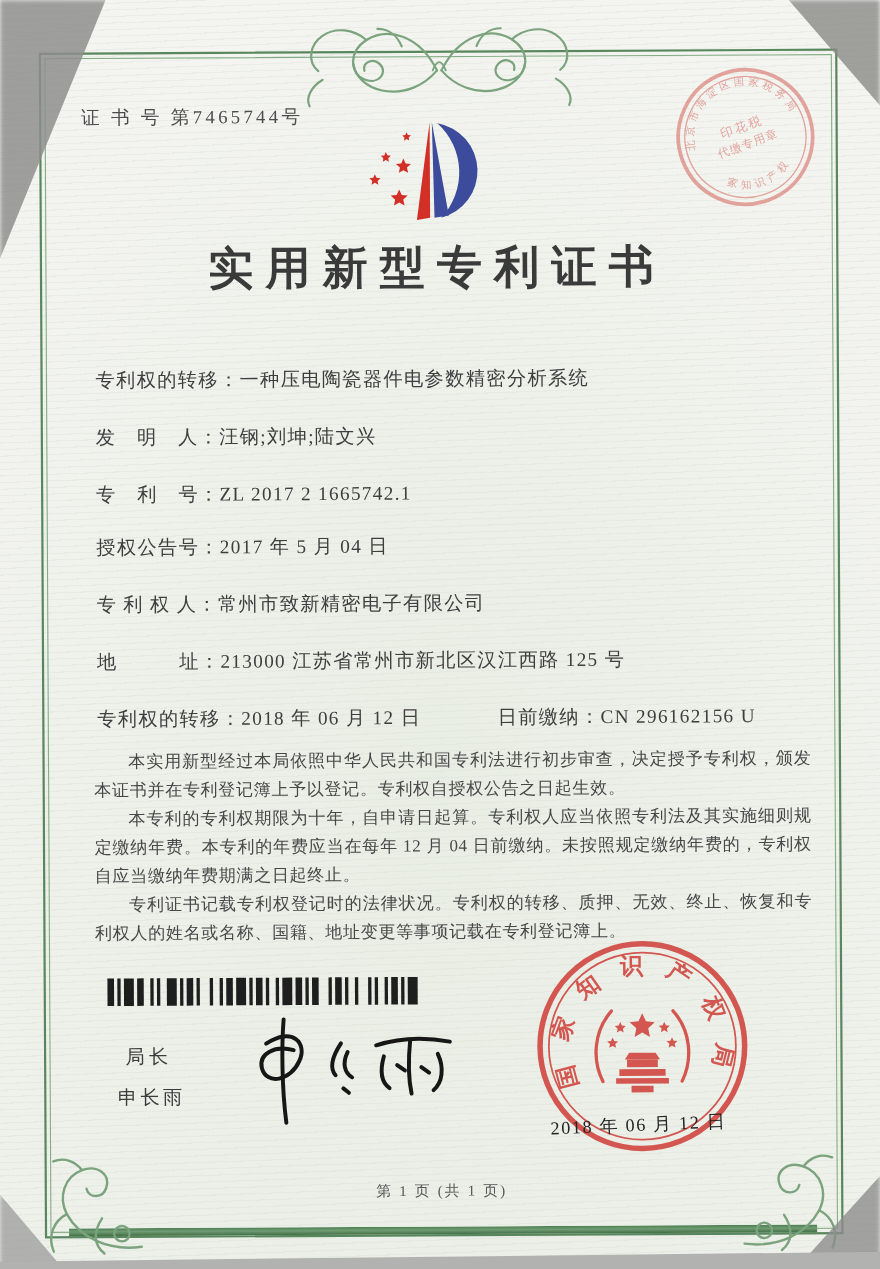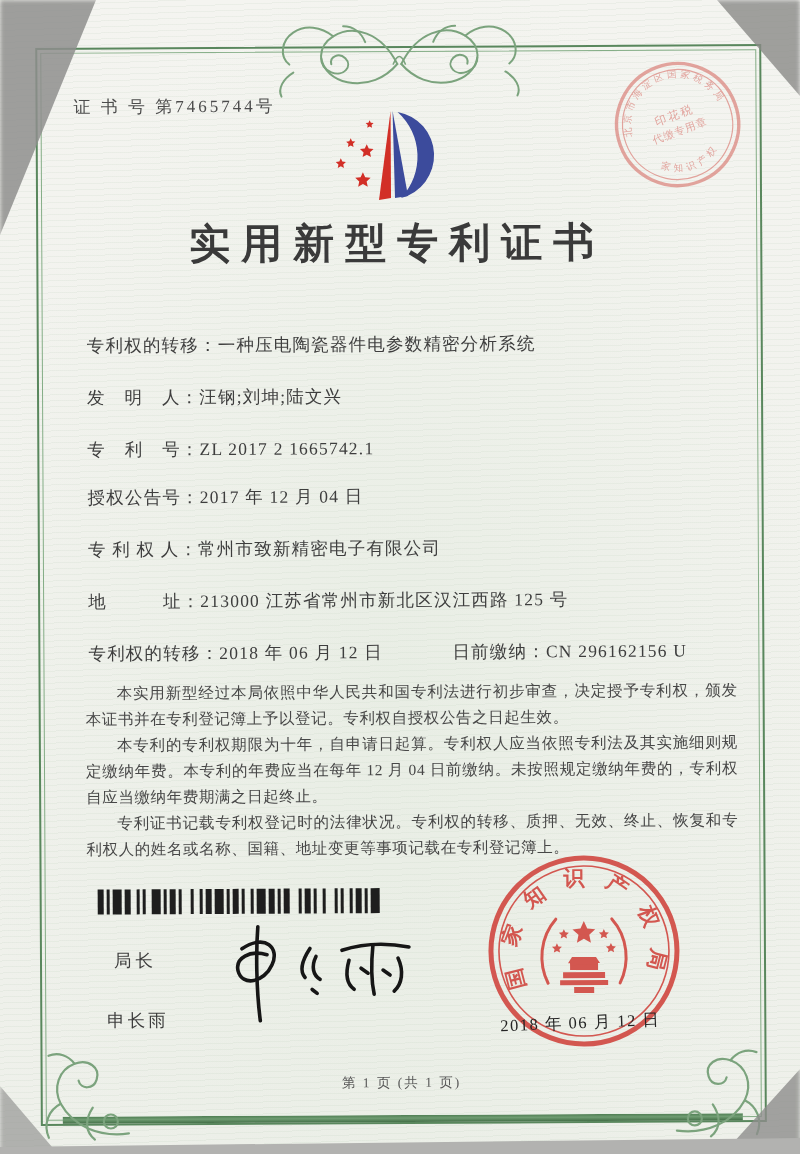--- a/index.html
+++ b/index.html
@@ -50,21 +50,21 @@
   .f-name{top:332px;} .f-inv{top:384px;} .f-pno{top:436px;} .f-fdate{top:484px;}
   .f-owner{top:536px;} .f-addr{top:588px;} .f-gdate{top:640px;}
   .f-gno{position:absolute;left:452px;top:640px;font-size:17.5px;color:#3e3e3e;letter-spacing:1.2px;white-space:pre;}
   .paras{position:absolute;left:85px;top:679px;width:652px;font-size:15.5px;line-height:26px;
     color:#474747;letter-spacing:.6px;text-align:justify;}
   .paras p{margin:0;text-indent:2em;}
   .barcode{position:absolute;left:96px;top:888px;width:292px;height:25px;display:flex;align-items:stretch;}
   .bar-ink{background:#1e1e1e;height:100%;}
   .bar-space{background:transparent;height:100%;}
   .sig-title{position:absolute;left:112px;top:947px;font-size:17.5px;color:#3c3c3c;letter-spacing:4px;}
-  .sig-name{position:absolute;left:105px;top:984px;font-size:17.5px;color:#3c3c3c;letter-spacing:3px;margin-top:23px;}
+  .sig-name{position:absolute;left:105px;top:984px;font-size:17.5px;color:#3c3c3c;letter-spacing:3px;}
   .sig-svg{position:absolute;left:210px;top:918px;}
   .seal{position:absolute;left:482px;top:852px;opacity:.88;}
   .seal-date{position:absolute;left:498px;top:1013px;font-size:16.5px;color:#242424;
     letter-spacing:1.5px;transform:rotate(-2deg);white-space:pre;}
   .stamp{position:absolute;left:610px;top:56px;transform:rotate(-20deg);opacity:.55;}
   .footer{position:absolute;left:38px;top:1074px;width:722px;text-align:center;
     font-size:13.5px;color:#565656;letter-spacing:2px;}
   .orn{position:absolute;}
 </style>
 </head>
@@ -132,21 +132,21 @@
       <path d="M73,5 L75,92 L88,90 Z"></path>
       <path d="M78,6 A44,44 0 0 1 81,92 A60,60 0 0 0 78,6 Z"></path>
     </g>
   </svg>
 
   <div class="title">实用新型专利证书</div>
 
   <div class="field f-name"><span>专利权的转移：</span><span>一种压电陶瓷器件电参数精密分析系统</span></div>
   <div class="field f-inv"><span>发　明　人：</span><span>汪钢;刘坤;陆文兴</span></div>
   <div class="field f-pno"><span>专　利　号：</span><span>ZL 2017 2 1665742.1</span></div>
-  <div class="field f-fdate"><span>授权公告号：</span><span>2017 年 12 月 04 日</span></div>
+  <div class="field f-fdate"><span>授权公告号：</span><span>2017 年 5 月 04 日</span></div>
   <div class="field f-owner"><span>专 利 权 人：</span><span>常州市致新精密电子有限公司</span></div>
   <div class="field f-addr"><span>地　　　址：</span><span>213000 江苏省常州市新北区汉江西路 125 号</span></div>
   <div class="field f-gdate"><span>专利权的转移：</span><span>2018 年 06 月 12 日</span></div>
   <div class="f-gno"><span>日前缴纳：</span><span>CN 296162156 U</span></div>
 
   <div class="paras">
     <p>本实用新型经过本局依照中华人民共和国专利法进行初步审查，决定授予专利权，颁发本证书并在专利登记簿上予以登记。专利权自授权公告之日起生效。</p>
     <p>本专利的专利权期限为十年，自申请日起算。专利权人应当依照专利法及其实施细则规定缴纳年费。本专利的年费应当在每年 12 月 04 日前缴纳。未按照规定缴纳年费的，专利权自应当缴纳年费期满之日起终止。</p>
     <p>专利证书记载专利权登记时的法律状况。专利权的转移、质押、无效、终止、恢复和专利权人的姓名或名称、国籍、地址变更等事项记载在专利登记簿上。</p>
   </div>

